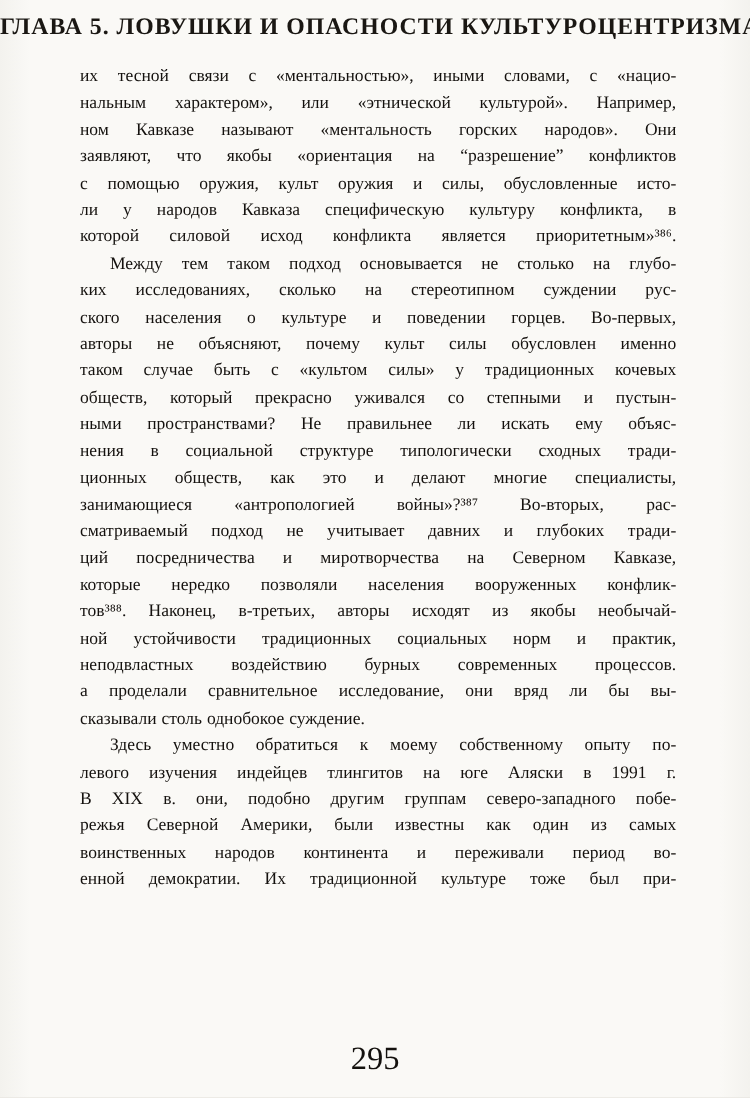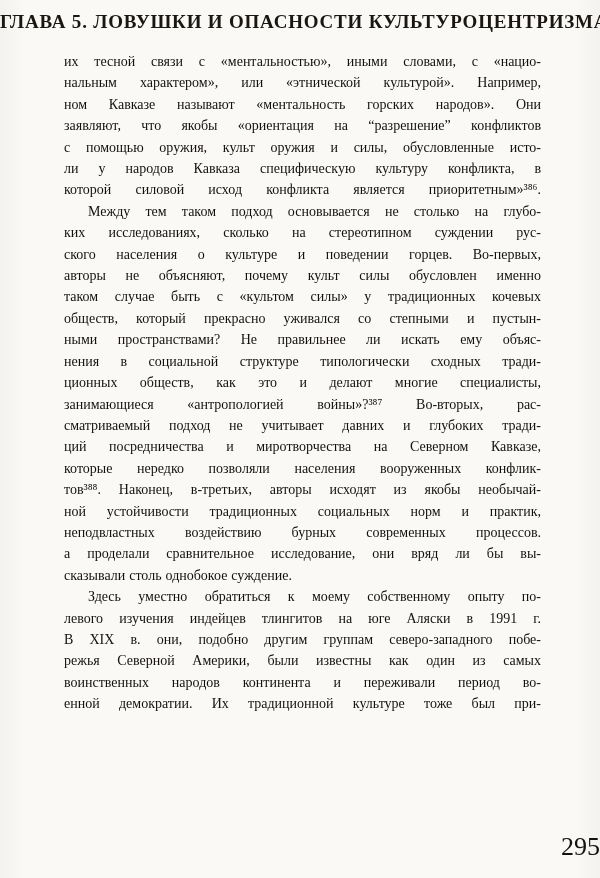--- a/index.html
+++ b/index.html
@@ -47,21 +47,21 @@
     text-indent: 24px;
   }
   .line.unjust {
     text-align-last: left;
   }
   .page-number {
     position: absolute;
     top: 832px;
     left: 0;
     width: 100%;
-    text-align: right;
+    text-align: center;
     font-size: 26px;
     color: #14110e;
   }
 </style>
 </head>
 <body>
 
 <div class="page">
   <div class="running-header">ГЛАВА 5. ЛОВУШКИ И ОПАСНОСТИ КУЛЬТУРОЦЕНТРИЗМА</div>
 

